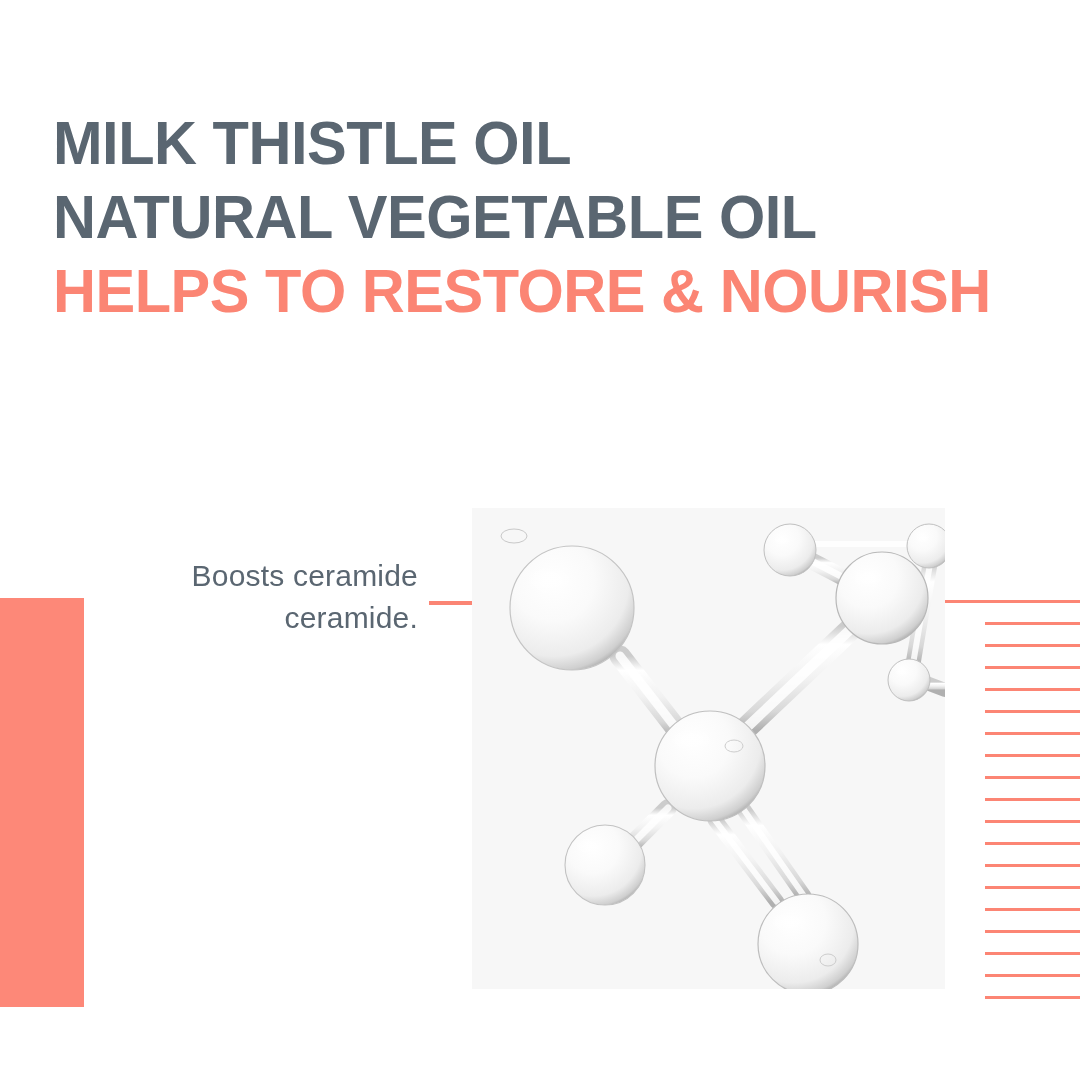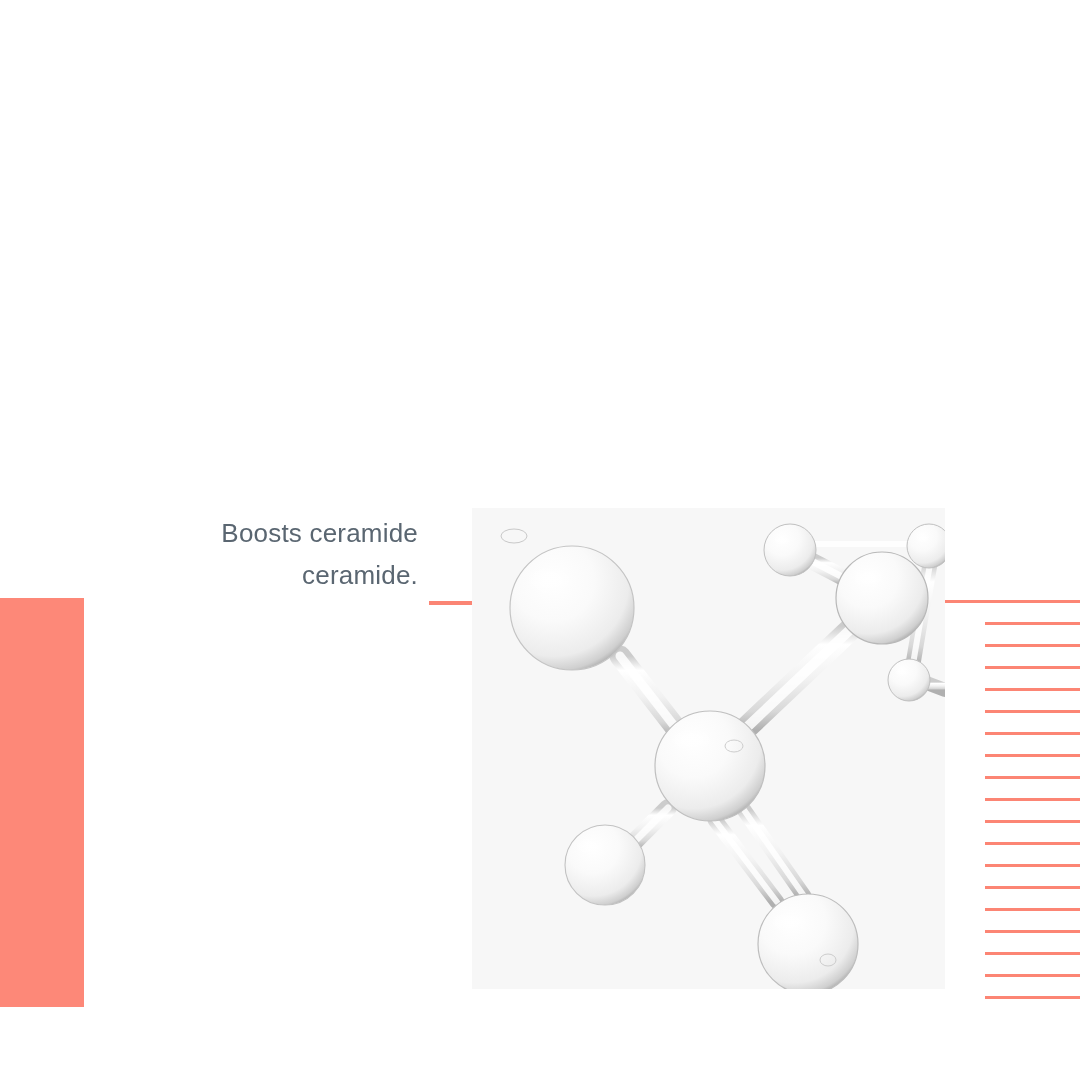--- a/index.html
+++ b/index.html
@@ -37,27 +37,27 @@
     transform: scaleX(0.96);
     transform-origin: left center;
   }
   .hl-dark { color: #5a6671; }
   .hl-accent { color: #fb8574; }
 
   
   .annotation {
     position: absolute;
     left: 110px;
-    top: 512px;
+    top: 555px;
     width: 308px;
     text-align: right;
     color: #5a6671;
     font-family: "Liberation Sans", sans-serif;
     font-weight: normal;
-    font-size: 26px;
+    font-size: 30px;
     line-height: 42px;
     letter-spacing: 0.2px;
   }
   .annotation-line { display: block; }
 
   
   .connector {
     position: absolute;
     left: 429px;
     top: 601px;
@@ -105,20 +105,25 @@
     display: block;
     width: 473px;
     height: 481px;
   }
 </style>
 </head>
 <body>
 
 <div id="canvas">
 
+  <div class="headline">
+    <div class="headline-line hl-dark">MILK THISTLE OIL</div>
+    <div class="headline-line hl-dark">NATURAL VEGETABLE OIL</div>
+    <div class="headline-line hl-accent">HELPS TO RESTORE &amp; NOURISH</div>
+  </div>
 
   <div class="annotation">
     <span class="annotation-line">Boosts ceramide</span>
     <span class="annotation-line">ceramide.</span>
   </div>
   <div class="connector"></div>
 
   <div class="coral-block"></div>
 
   <div class="rule-stack" id="rule-stack">

